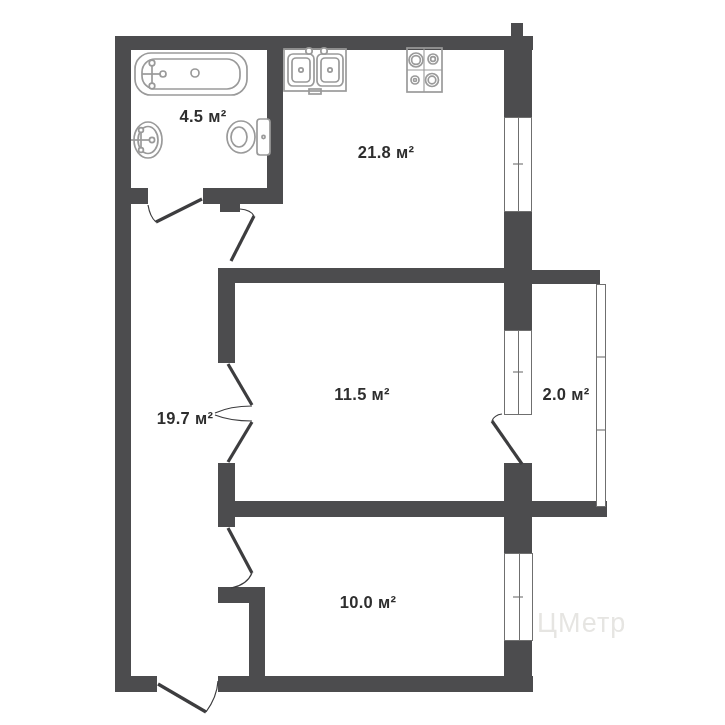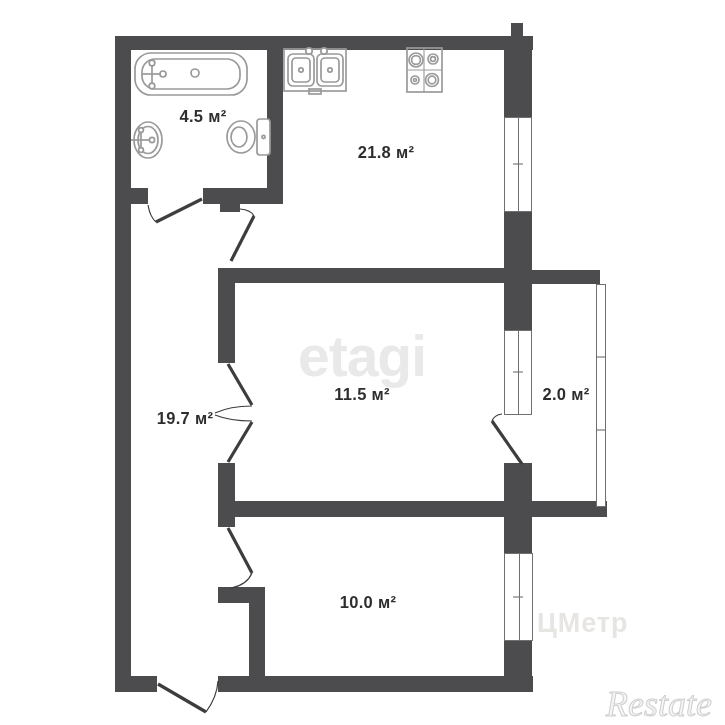--- a/index.html
+++ b/index.html
@@ -9,31 +9,29 @@
   .window{position:absolute;background:#fff;border:1.5px solid var(--winframe,#6f6f6f);box-sizing:border-box;}
   svg.overlay{position:absolute;left:0;top:0;z-index:7;pointer-events:none;}
   .room-label{position:absolute;transform:translate(-50%,-50%);z-index:6;
               color:var(--label,#2e2e2e);font-size:16.5px;font-weight:700;letter-spacing:.3px;white-space:nowrap;}
   .wm-etagi{position:absolute;left:362px;top:356px;transform:translate(-50%,-50%);z-index:1;
             color:var(--wm-etagi,#e9e9e9);font-size:57px;font-weight:700;letter-spacing:-1px;}
   .wm-restate{position:absolute;left:606px;top:683px;z-index:5;color:#f5f5f5;
               -webkit-text-stroke:1px var(--wm-restate,#cfcfcf);
               font-family:"Liberation Serif",serif;font-style:italic;font-size:36px;white-space:nowrap;}
   .wm-faint{position:absolute;left:537px;top:608px;z-index:5;color:var(--wm-faint,rgba(167,163,152,.28));
-            font-size:27px;font-weight:700;filter:blur(.6px);letter-spacing:1px;}
+            font-size:27px;font-weight:400;filter:blur(.6px);letter-spacing:1px;}
   .mull-v{position:absolute;left:50%;top:0;width:1.2px;height:100%;background:var(--winframe,#6f6f6f);}
 </style>
 </head>
 <body>
 
 <div id="stage">
 
-  <div class="wm-etagi">etagi</div>
   <div class="wm-faint">ЦМетр</div>
-  <div class="wm-restate">Restate</div>
 
   <div class="wall" style="left:115px;top:36px;width:418px;height:14px"></div>
   <div class="wall" style="left:511px;top:23px;width:12px;height:13px"></div>
   <div class="wall" style="left:115px;top:36px;width:16px;height:656px"></div>
   <div class="wall" style="left:115px;top:676px;width:42px;height:16px"></div>
   <div class="wall" style="left:218px;top:676px;width:315px;height:16px"></div>
   <div class="wall" style="left:504px;top:36px;width:28px;height:81px"></div>
   <div class="wall" style="left:504px;top:212px;width:28px;height:118px"></div>
   <div class="wall" style="left:504px;top:463px;width:28px;height:90px"></div>
   <div class="wall" style="left:504px;top:641px;width:28px;height:51px"></div>

